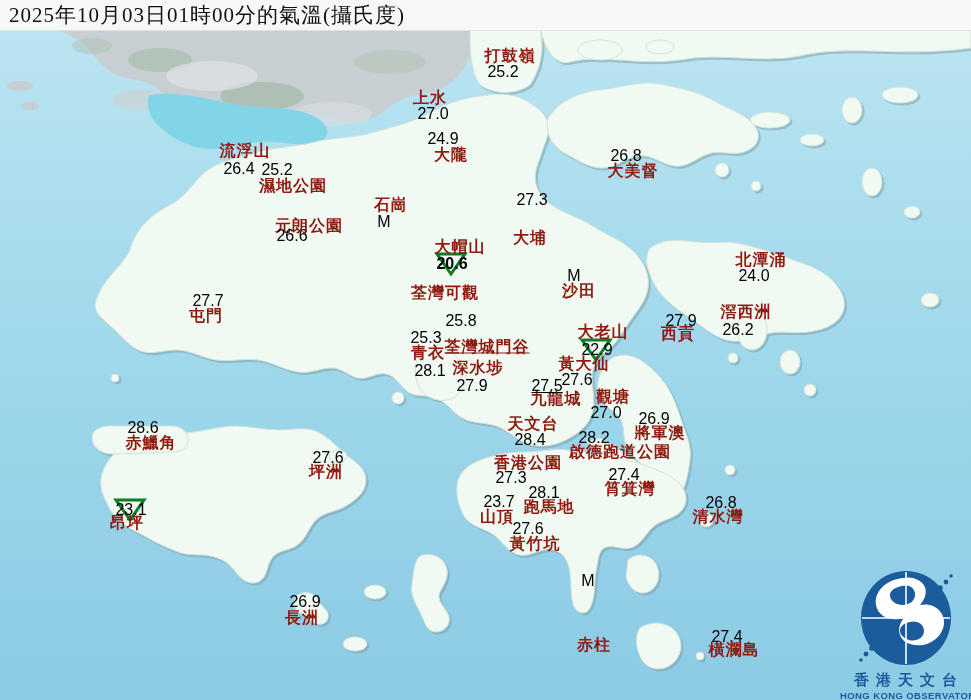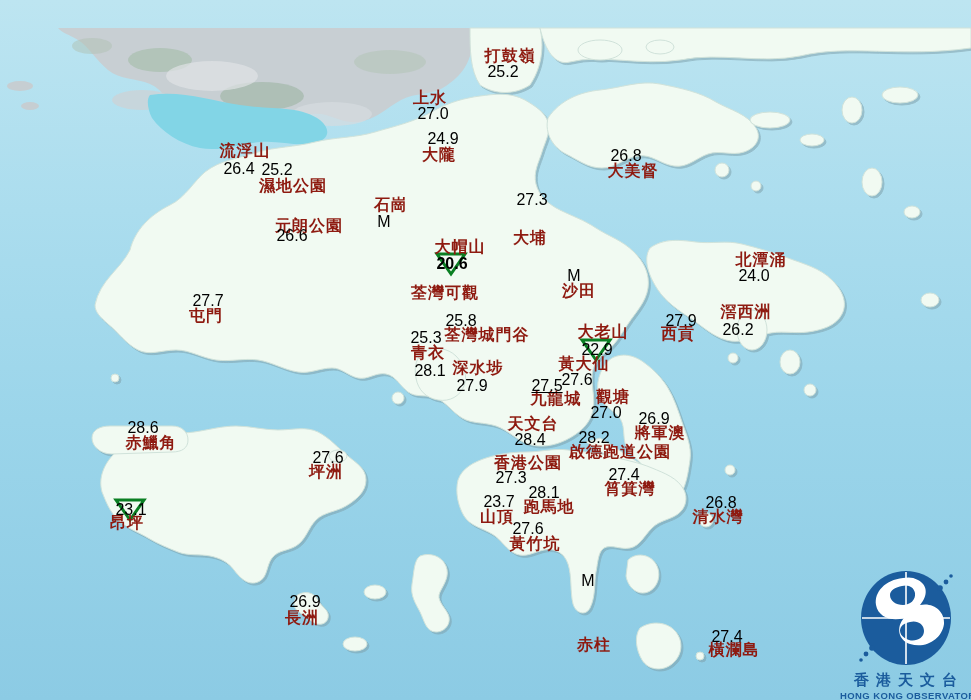--- a/index.html
+++ b/index.html
@@ -168,27 +168,28 @@
       <circle class="land" cx="756" cy="186" r="5"></circle>
 
       <ellipse class="land" cx="752" cy="330" rx="15" ry="20"></ellipse>
       <ellipse class="land" cx="790" cy="362" rx="10" ry="12"></ellipse>
       <circle class="land" cx="810" cy="390" r="6"></circle>
       <circle class="land" cx="733" cy="358" r="5"></circle>
       <circle class="land" cx="115" cy="378" r="4"></circle>
     </g>
   </svg>
 
+  <div id="title-bar">2025年10月03日01時00分的氣溫(攝氏度)</div>
 
   <div id="stations">
       <div class="st-name" style="left: 510px; top: 56px;">打鼓嶺</div>
       <div class="st-value" style="left: 503px; top: 72px;">25.2</div>
       <div class="st-name" style="left: 430px; top: 98px;">上水</div>
       <div class="st-value" style="left: 433px; top: 114px;">27.0</div>
-      <div class="st-name" style="left: 439px; top: 155px;">大隴</div>
+      <div class="st-name" style="left: 451px; top: 155px;">大隴</div>
       <div class="st-value" style="left: 443px; top: 139px;">24.9</div>
       <div class="st-name" style="left: 245px; top: 151px;">流浮山</div>
       <div class="st-value" style="left: 239px; top: 169px;">26.4</div>
       <div class="st-name" style="left: 293px; top: 186px;">濕地公園</div>
       <div class="st-value" style="left: 277px; top: 170px;">25.2</div>
       <div class="st-name" style="left: 309px; top: 226px;">元朗公園</div>
       <div class="st-value" style="left: 292px; top: 220px; margin-top: 16px;">26.6</div>
       <div class="st-name" style="left: 391px; top: 205px;">石崗</div>
       <div class="st-value" style="left: 384px; top: 222px;">M</div>
       <div class="st-name" style="left: 530px; top: 214px; margin-top: 24px;">大埔</div>
@@ -203,21 +204,21 @@
       <div class="st-value" style="left: 681px; top: 321px;">27.9</div>
       <div class="tri" style="left: 451px; top: 263px;"><svg width="36" height="28" viewBox="0 0 36 28">
           <polygon points="4,5 32,5 18,25" fill="none" stroke="#0a7f23" stroke-width="3"></polygon>
         </svg></div>
       <div class="st-name" style="left: 460px; top: 247px;">大帽山</div>
       <div class="st-value" style="left: 452px; top: 264px; font-weight: bold;">20.6</div>
       <div class="st-name" style="left: 579px; top: 291px;">沙田</div>
       <div class="st-value" style="left: 574px; top: 276px;">M</div>
       <div class="st-name" style="left: 445px; top: 293px;">荃灣可觀</div>
       <div class="st-value" style="left: 426px; top: 309px; margin-top: 29px;">25.3</div>
-      <div class="st-name" style="left: 487px; top: 335px;">荃灣城門谷</div>
+      <div class="st-name" style="left: 487px; top: 347px; text-decoration: underline;">荃灣城門谷</div>
       <div class="st-value" style="left: 461px; top: 321px;">25.8</div>
       <div class="st-name" style="left: 206px; top: 316px;">屯門</div>
       <div class="st-value" style="left: 208px; top: 301px;">27.7</div>
       <div class="tri" style="left: 596px; top: 349px;"><svg width="36" height="28" viewBox="0 0 36 28">
           <polygon points="4,5 32,5 18,25" fill="none" stroke="#0a7f23" stroke-width="3"></polygon>
         </svg></div>
       <div class="st-name" style="left: 603px; top: 332px;">大老山</div>
       <div class="st-value" style="left: 597px; top: 350px;">22.9</div>
       <div class="st-name" style="left: 584px; top: 364px;">黃大仙</div>
       <div class="st-value" style="left: 577px; top: 380px;">27.6</div>

